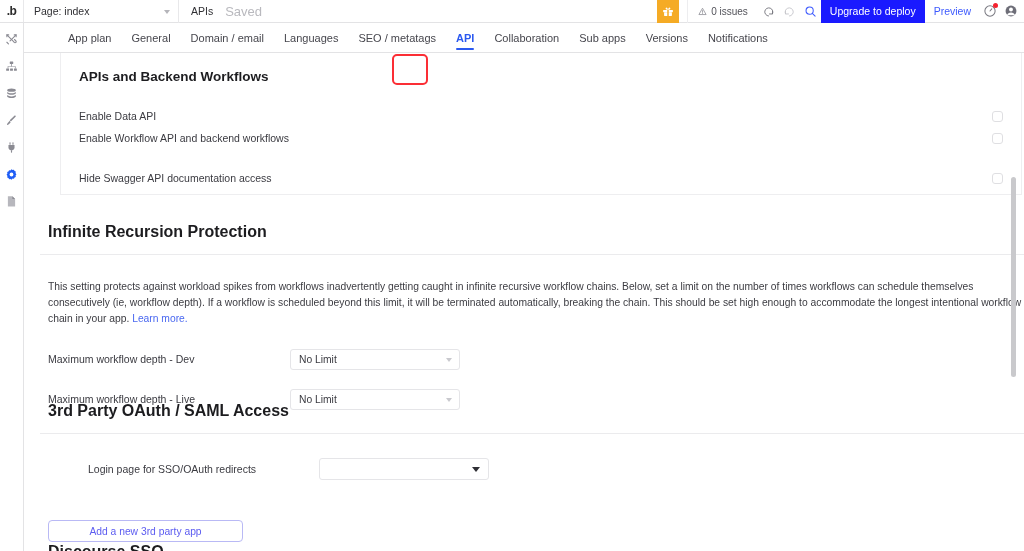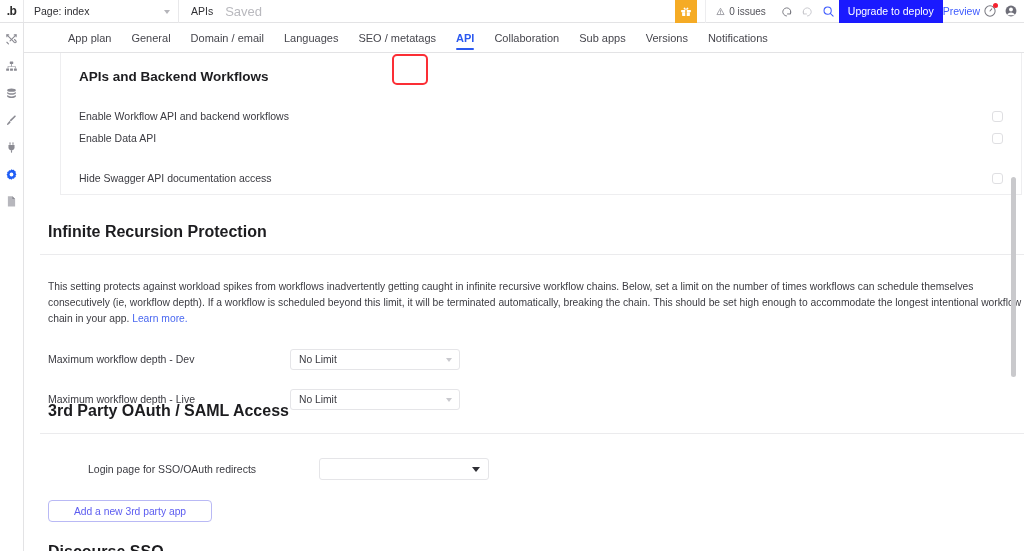--- a/index.html
+++ b/index.html
@@ -67,21 +67,21 @@
   .upgrade-btn {
     background: #1a1aff; color: #fff;
     font-size: 10.5px; height: 23px;
     padding: 0 9px;
     display: flex; align-items: center;
     border: none; cursor: pointer;
     font-family: "Liberation Sans", sans-serif;
   }
   .preview-link {
     color: #3d5afe; font-size: 10.5px;
-    padding: 0 0; cursor: pointer;
+    padding: 0 9px; cursor: pointer;
   }
   .help-wrap { position: relative; width: 20px; height: 23px;
     display: flex; align-items: center; justify-content: center; }
   .help-badge {
     position: absolute; top: 3px; right: 2px;
     width: 5px; height: 5px; border-radius: 50%;
     background: #f4212e;
   }
 
   
@@ -378,25 +378,25 @@
       </div>
       <div class="tab-highlight"></div>
 
       <div class="content-area">
         <div class="page-bg"></div>
         <div class="scroll-inner">
 
           <div class="card" style="height:142px;">
             <h2>APIs and Backend Workflows</h2>
             <div class="chk-row">
+              <span class="lbl">Enable Data API</span>
+              <span class="chk"></span>
+            </div>
+            <div class="chk-row">
               <span class="lbl">Enable Workflow API and backend workflows</span>
-              <span class="chk"></span>
-            </div>
-            <div class="chk-row">
-              <span class="lbl">Enable Data API</span>
               <span class="chk"></span>
             </div>
             <div class="chk-gap"></div>
             <div class="chk-row">
               <span class="lbl">Hide Swagger API documentation access</span>
               <span class="chk"></span>
             </div>
           </div>
 
           <div class="section" style="top:170px;">
@@ -425,21 +425,21 @@
             <h2>3rd Party OAuth / SAML Access</h2>
             <div class="sep"></div>
             <div class="field-row" style="margin-top:24px;">
               <span class="flbl" style="width:271px;padding-left:40px;">Login page for SSO/OAuth redirects</span>
               <div class="dd" style="width:170px;height:22px;">
                 <span class="val"></span>
                 <span class="car-dark"></span>
               </div>
             </div>
             <div class="field-row" style="margin-top:20px;">
-              <button class="outline-btn" style="width:164px;">Add a new 3rd party app</button>
+              <button class="outline-btn" style="width:195px;margin-top:20px;">Add a new 3rd party app</button>
             </div>
           </div>
 
           <div class="section" style="top:490px;">
             <h2>Discourse SSO</h2>
           </div>
 
         </div>
 
         <div class="vscroll" style="top:124px;height:200px;"></div>

